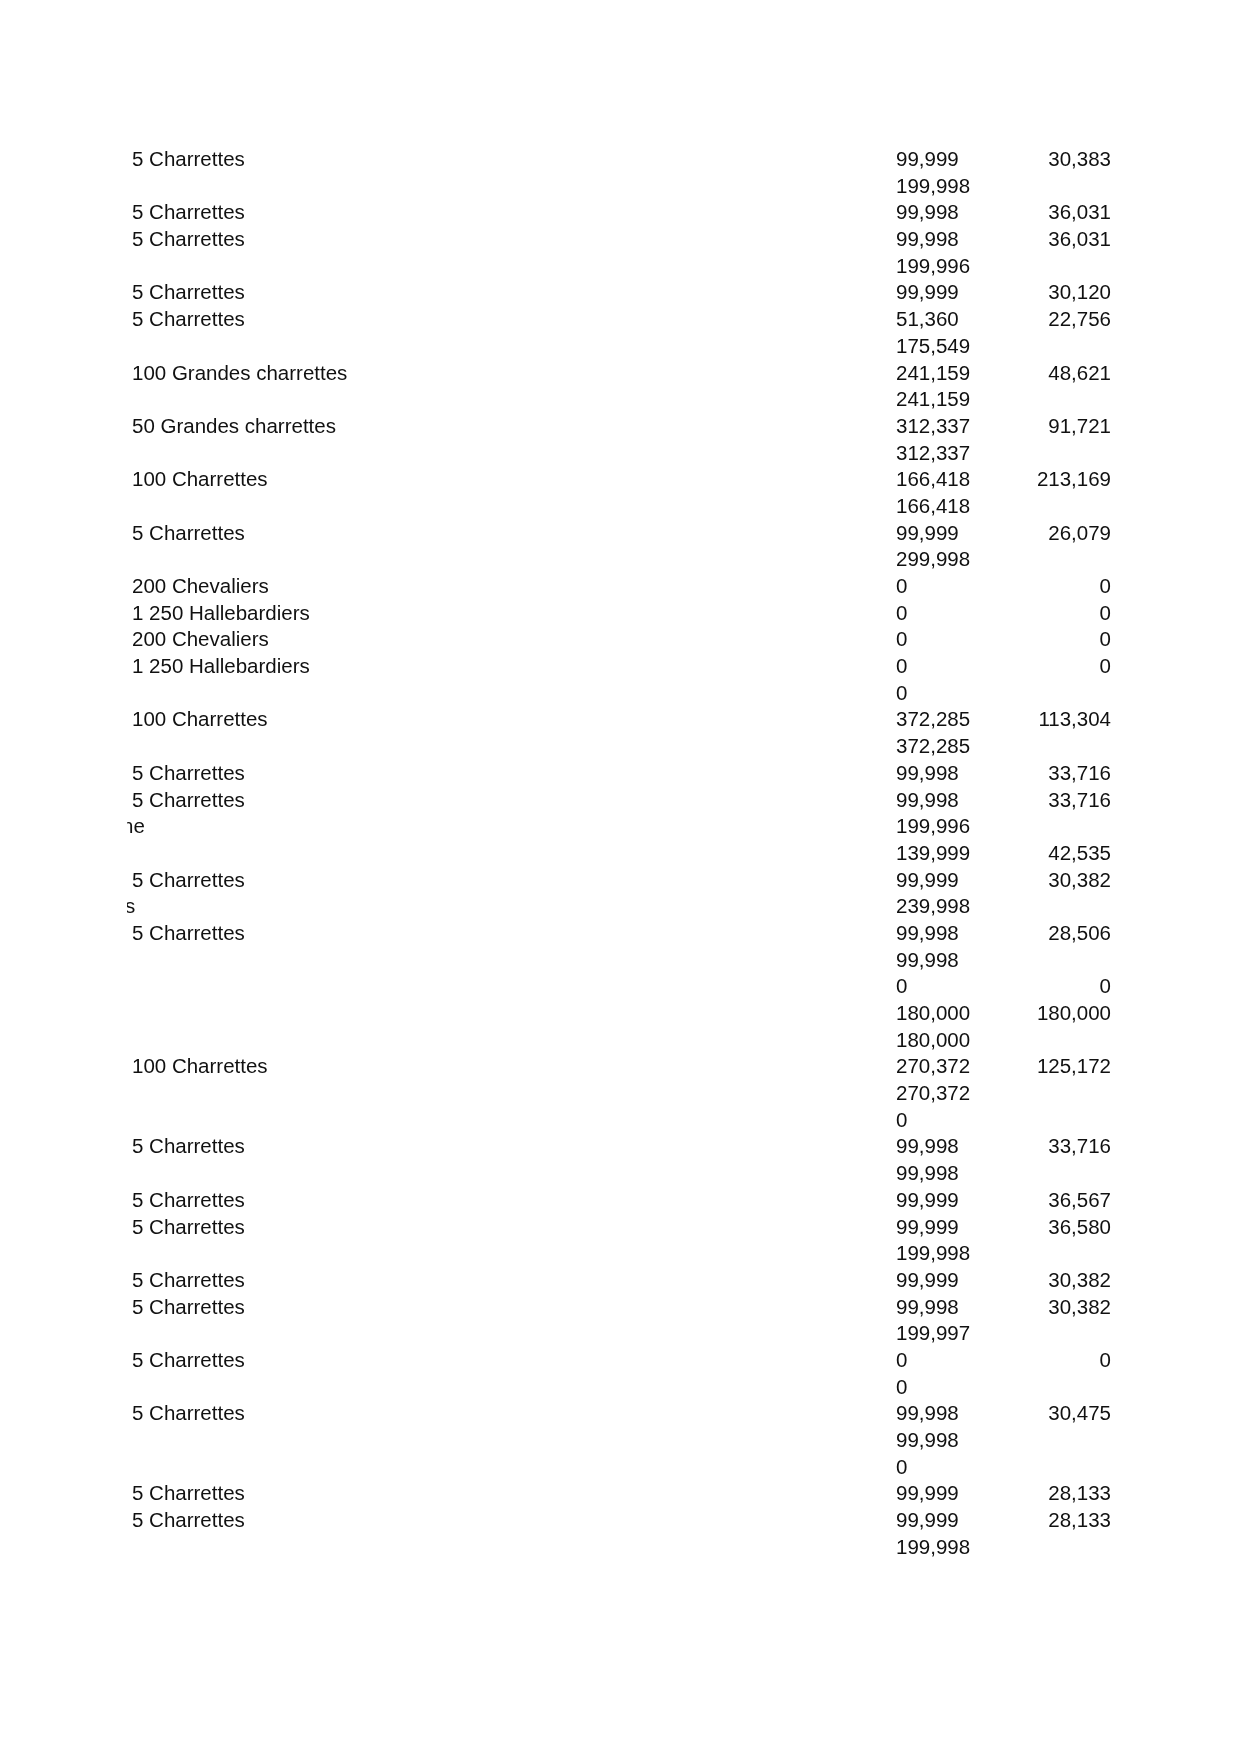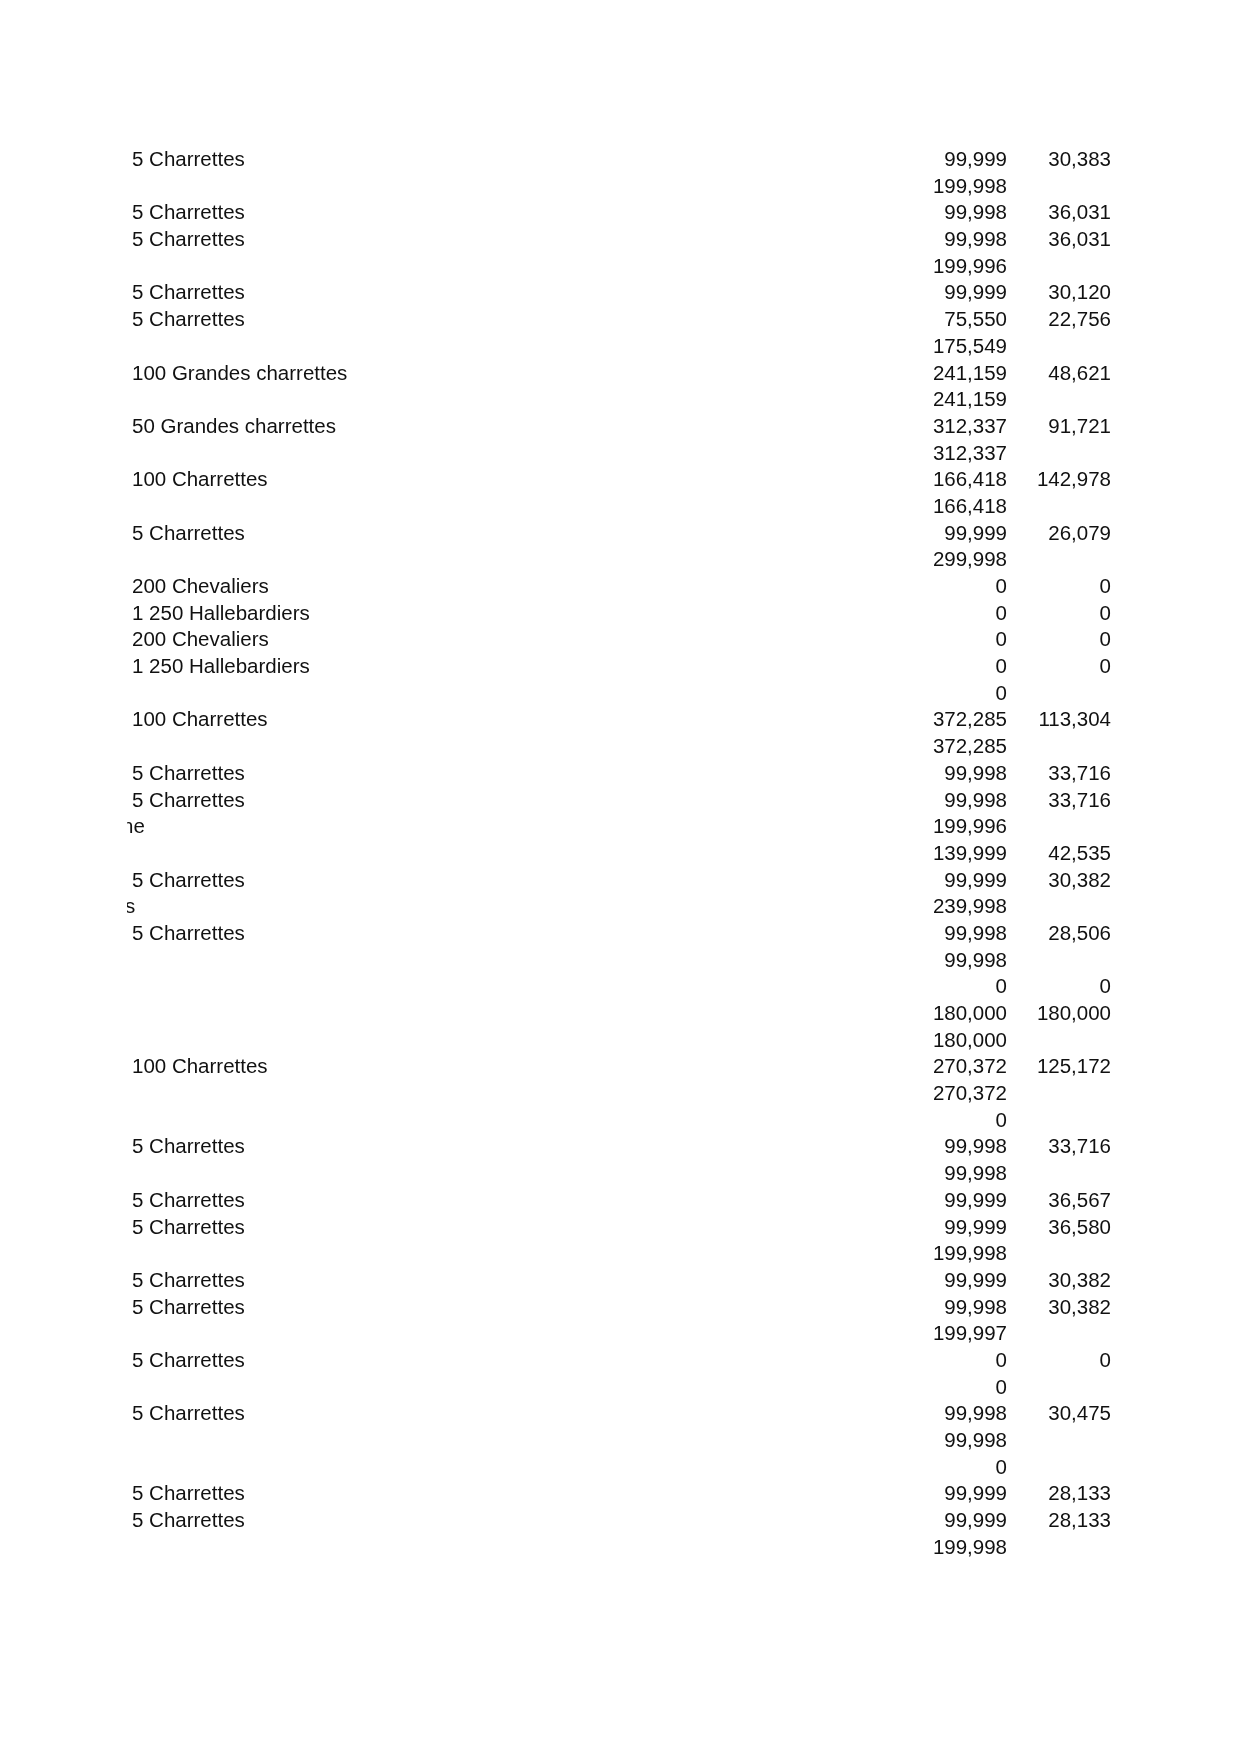--- a/index.html
+++ b/index.html
@@ -47,21 +47,21 @@
       font-weight: normal;
     }
     .c-clip span {
       display: inline-block;
     }
     .c-clip.frag-ne span { margin-left: -5px; }
     .c-clip.frag-s span { margin-left: -2px; }
     .c-qty {
       left: 880px;
       width: 111px;
-      text-align: right;
+      text-align: left;
     }
     .c-val {
       left: 990px;
       width: 105px;
       text-align: right;
     }
   </style>
 </head>
 <body>
 
@@ -91,21 +91,21 @@
       <div class="cell c-qty">199,996</div>
       <div class="cell c-val"></div>
     </div>
     <div class="row">
       <div class="cell c-label">5 Charrettes</div>
       <div class="cell c-qty">99,999</div>
       <div class="cell c-val">30,120</div>
     </div>
     <div class="row">
       <div class="cell c-label">5 Charrettes</div>
-      <div class="cell c-qty">75,550</div>
+      <div class="cell c-qty">51,360</div>
       <div class="cell c-val">22,756</div>
     </div>
     <div class="row">
       <div class="cell c-label"></div>
       <div class="cell c-qty">175,549</div>
       <div class="cell c-val"></div>
     </div>
     <div class="row">
       <div class="cell c-label">100 Grandes charrettes</div>
       <div class="cell c-qty">241,159</div>
@@ -122,21 +122,21 @@
       <div class="cell c-val">91,721</div>
     </div>
     <div class="row">
       <div class="cell c-label"></div>
       <div class="cell c-qty">312,337</div>
       <div class="cell c-val"></div>
     </div>
     <div class="row">
       <div class="cell c-label">100 Charrettes</div>
       <div class="cell c-qty">166,418</div>
-      <div class="cell c-val">142,978</div>
+      <div class="cell c-val">213,169</div>
     </div>
     <div class="row">
       <div class="cell c-clip frag-t"></div>
       <div class="cell c-label"></div>
       <div class="cell c-qty">166,418</div>
       <div class="cell c-val"></div>
     </div>
     <div class="row">
       <div class="cell c-label">5 Charrettes</div>
       <div class="cell c-qty">99,999</div>

